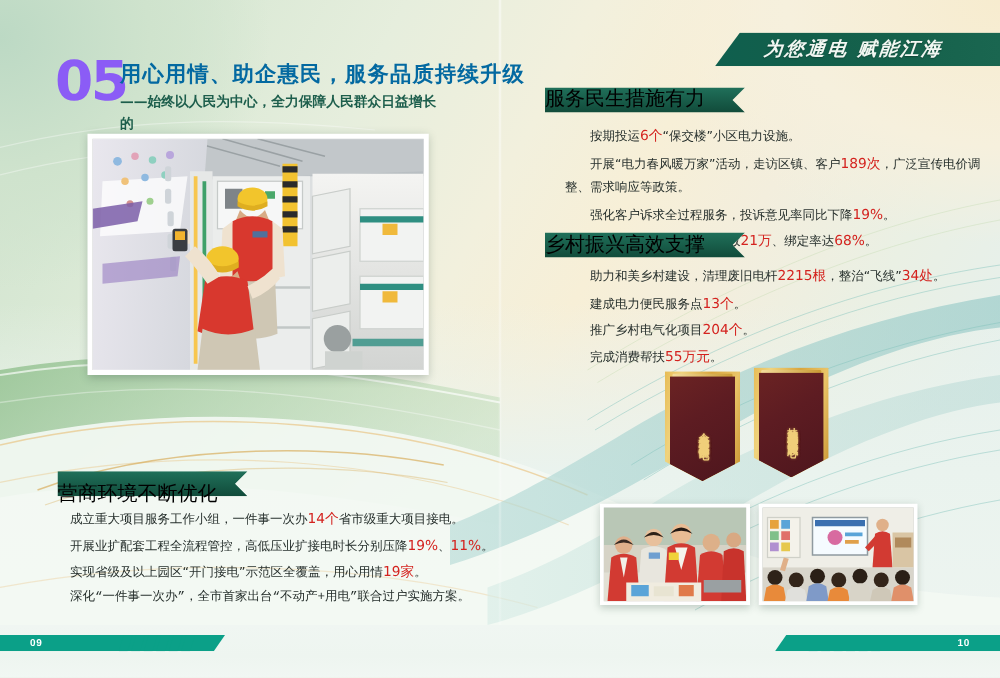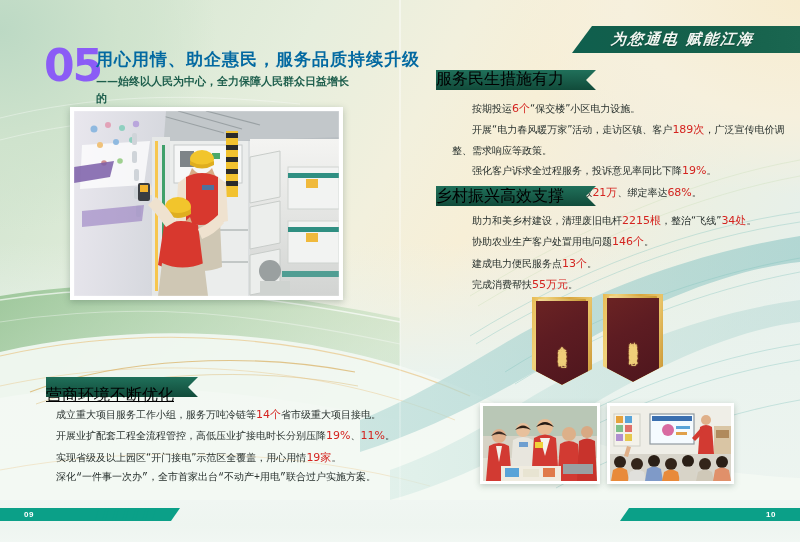--- a/index.html
+++ b/index.html
@@ -322,49 +322,49 @@
     <svg width="160" height="20" viewBox="0 0 160 20">
       <path d="M0,0 H160 L150,10 L160,20 H0 Z" fill="url(#rg1)"></path>
     </svg>
     <div style="position:absolute;left:0;top:0;height:20px;display:flex;align-items:flex-start;">
       <span class="htxt">乡村振兴高效支撑</span>
     </div>
   </div>
 
   <div class="body-txt" style="left:452px;top:210px;width:340px;">
     <p><span>助力和美乡村建设，清理废旧电杆</span><span class="hl">2215根</span><span>，整治“飞线”</span><span class="hl">34处</span><span>。</span></p>
-    <p><span>协助农业生产客户处置用电问题</span><span class="hl">146个</span><span>。</span></p>
     <p><span>建成电力便民服务点</span><span class="hl">13个</span><span>。</span></p>
+    <p><span>推广乡村电气化项目</span><span class="hl">204个</span><span>。</span></p>
     <p><span>完成消费帮扶</span><span class="hl">55万元</span><span>。</span></p>
   </div>
 
   <div class="pennant" style="left:532px;top:297px;">
     <div class="top-bar"></div>
     <div class="face">
       <span class="ptxt">全心全意为企业优质服务保供电</span>
     </div>
   </div>
   <div class="pennant" style="left:603px;top:294px;">
     <div class="top-bar"></div>
     <div class="face">
       <span class="ptxt">扶贫助残彰显大爱供电服务温暖人心</span>
     </div>
   </div>
 
   <div class="hdr-wrap" style="left:46px;top:377px;">
     <svg width="152" height="20" viewBox="0 0 152 20">
       <path d="M0,0 H152 L142,10 L152,20 H0 Z" fill="url(#rg1)"></path>
     </svg>
-    <div style="position:absolute;left:0;top:0;height:36px;display:flex;align-items:center;text-decoration:underline;">
+    <div style="position:absolute;left:0;top:0;height:36px;display:flex;align-items:center;">
       <span class="htxt">营商环境不断优化</span>
     </div>
   </div>
 
   <div class="body-txt" style="left:56px;top:404px;width:350px;">
-    <p style="text-indent:0;"><span>成立重大项目服务工作小组，服务万吨冷链等</span><span class="hl">14个</span><span>省市级重大项目接电。</span></p>
+    <p style="text-indent:0;"><span>成立重大项目服务工作小组，一件事一次办</span><span class="hl">14个</span><span>省市级重大项目接电。</span></p>
     <p style="text-indent:0;"><span>开展业扩配套工程全流程管控，高低压业扩接电时长分别压降</span><span class="hl">19%</span><span>、</span><span class="hl">11%</span><span>。</span></p>
     <p style="text-indent:0;"><span>实现省级及以上园区“开门接电”示范区全覆盖，用心用情</span><span class="hl">19家</span><span>。</span></p>
     <p style="text-indent:0;font-family:Liberation Mono, monospace;"><span>深化“一件事一次办”，全市首家出台“不动产+用电”联合过户实施方案。</span></p>
   </div>
 
   <div class="photo-sm" style="left:480px;top:403px;width:114px;height:75px;">
     <div class="inner">
       <svg viewBox="0 0 114 75" width="100%" height="100%" preserveAspectRatio="none">
         <rect width="114" height="75" fill="#cfd6cd"></rect>
         <rect width="114" height="30" fill="#b9c7b6"></rect>

